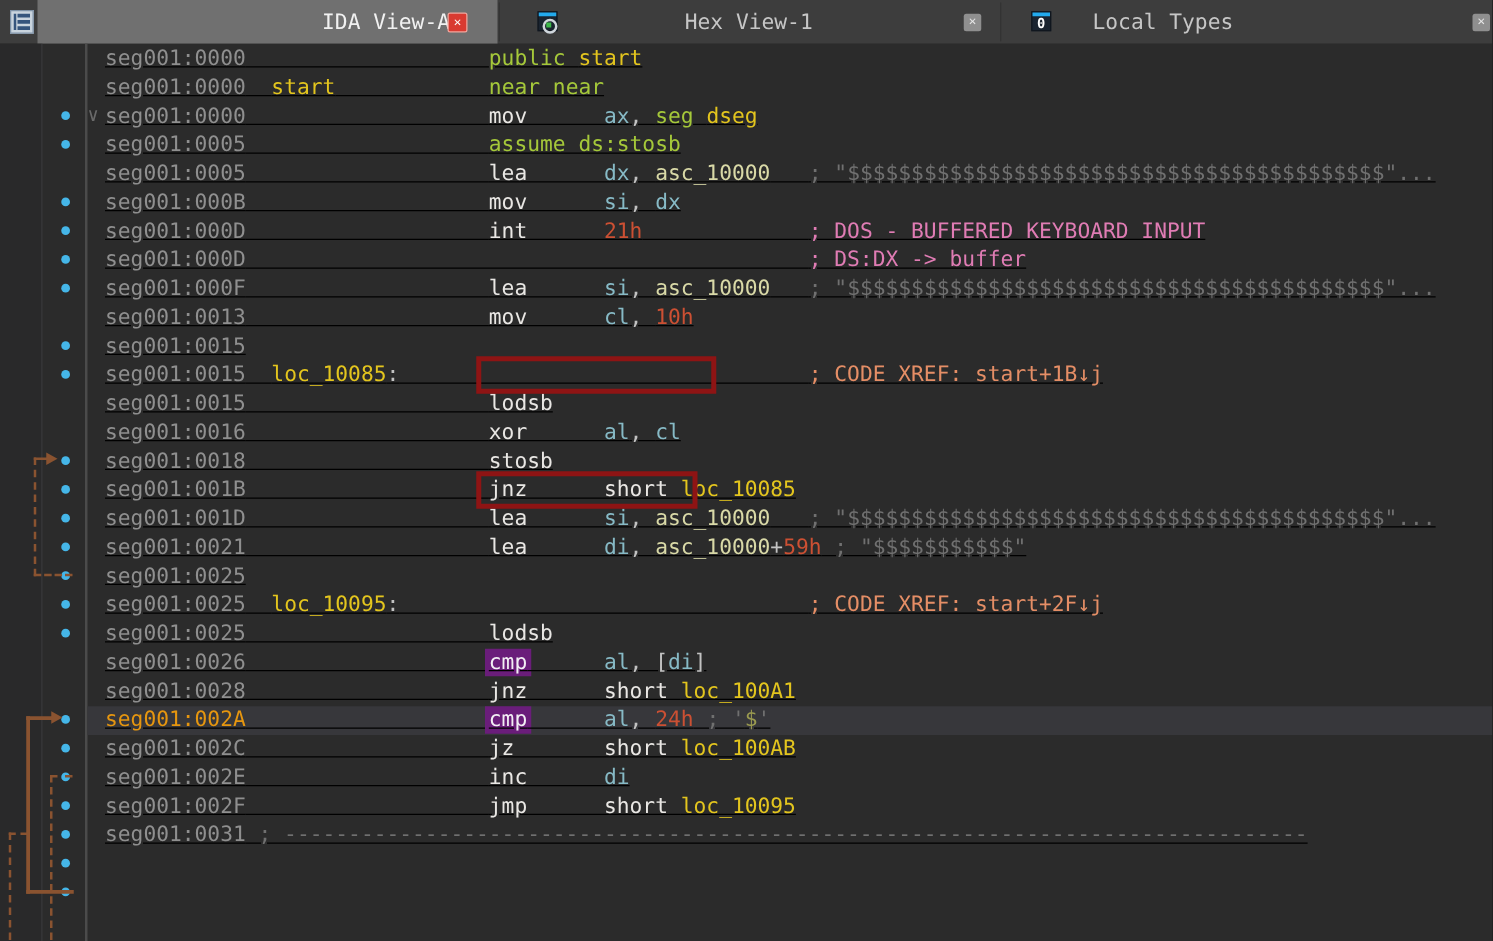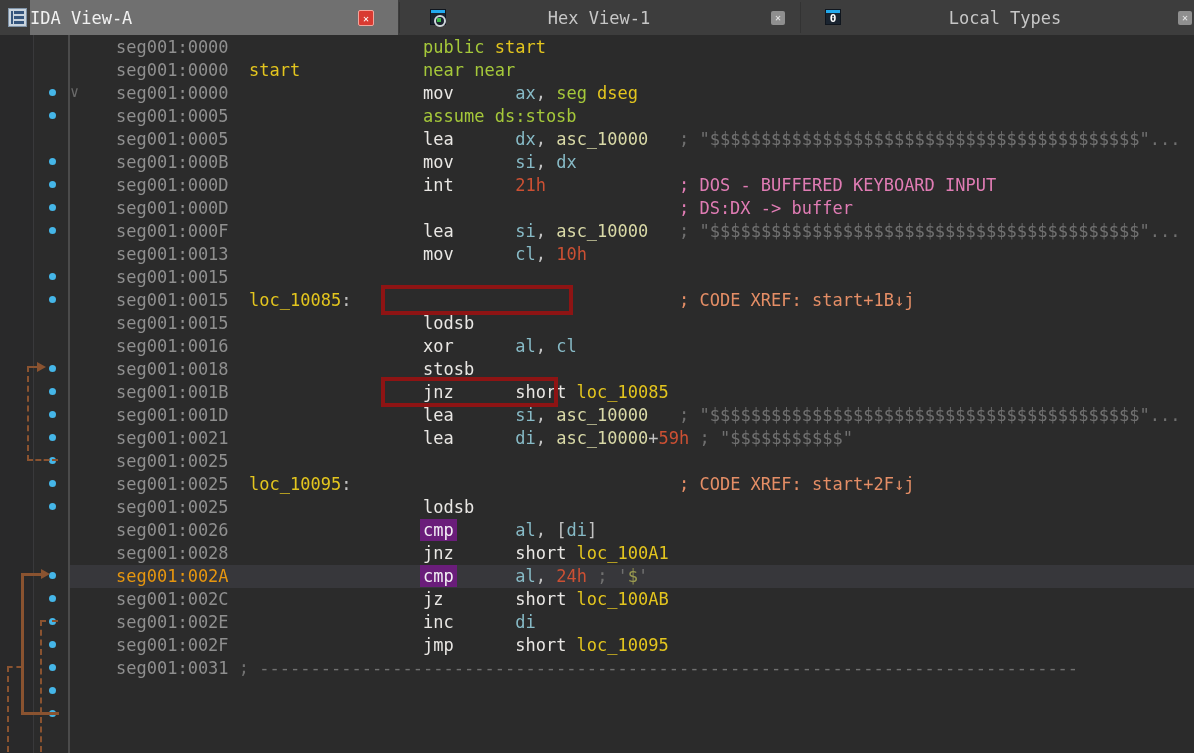--- a/index.html
+++ b/index.html
@@ -8,43 +8,43 @@
   
   #tabbar{position:absolute;left:0;top:0;width:1194px;height:35px;background:var(--tabbar,#3d3d3d);}
   #wicon{position:absolute;left:8px;top:8px;width:19px;height:19px;background:#c9d4de;border:1px solid #7f93a8;box-sizing:border-box;}
   #wicon i{display:block;height:3px;background:#35557d;margin:2px 2px 0 5px;}
   #wicon em{position:absolute;left:2px;top:2px;bottom:2px;width:2px;background:#35557d;}
   .tab{position:absolute;top:0;height:35px;}
   #tab1{left:30px;width:368px;background:var(--tabactive,#707070);}
   #tab2{left:399px;width:401px;}
   #tab3{left:800px;width:394px;}
   .tlabel{position:absolute;top:8px;font-size:17px;color:var(--tabtextin,#c6c6c6);white-space:nowrap;}
-  #tab1 .tlabel{left:0;width:330px;text-align:left;color:var(--tabtext,#f1f1f1);}
+  #tab1 .tlabel{left:0;width:330px;text-align:right;color:var(--tabtext,#f1f1f1);}
   #tab2 .tlabel{left:80px;width:240px;text-align:center;}
-  #tab3 .tlabel{left:85px;width:240px;text-align:center;}
+  #tab3 .tlabel{left:74px;width:240px;text-align:left;}
   .close{position:absolute;top:10px;width:16px;height:16px;line-height:15px;text-align:center;
          font-size:10px;border-radius:2px;box-sizing:border-box;}
   .close.red{right:24px;background:var(--closered,#d93a31);border:1px solid #f2a59c;color:#fff;font-weight:bold;}
   .close.gray{background:#8f8f8f;color:#e8e8e8;width:14px;height:14px;line-height:14px;top:11px;}
   #tab2 .close.gray{left:372px;}
   #tab3 .close.gray{left:378px;}
   .vsep{position:absolute;top:2px;height:31px;width:1px;background:#333;}
   .mini{position:absolute;top:9px;width:16px;height:16px;background:#1a2430;box-sizing:border-box;border:1px solid #10161e;}
   .mini .bar{position:absolute;left:0;top:0;right:0;height:3px;background:#22aaee;}
   #hexicon{left:31px;}
   #hexicon .ring{position:absolute;left:3px;top:5px;width:8px;height:8px;border:2px solid #cfd6dc;border-radius:50%;}
   #hexicon .dotg{position:absolute;left:6px;top:8px;width:4px;height:4px;background:#3db84b;}
   #lticon{left:25px;text-align:center;color:#fff;font-size:11px;line-height:18px;font-weight:bold;}
   
   #view{position:absolute;left:0;top:35px;width:1194px;height:718px;background:var(--bg,#2b2b2b);}
   #strip{position:absolute;left:0;top:0;width:33px;height:100%;background:#29292a;}
   #vline1{position:absolute;left:33px;top:0;width:1px;height:100%;background:#39393b;}
   #vline2{position:absolute;left:68px;top:0;width:2px;height:100%;background:#4b4b4b;}
   #code{position:absolute;left:0;top:1px;width:100%;}
-  .line{position:relative;height:23px;line-height:23px;font-size:17px;white-space:pre;padding-left:116px;}
+  .line{position:relative;height:23px;line-height:23px;font-size:17px;white-space:pre;padding-left:84px;text-decoration:underline;}
   .line.cur::before{content:"";position:absolute;left:70px;right:0;top:0;bottom:0;background:#37373b;}
   .line span{position:relative;}
   .a{color:var(--addr,#8f8f8f);}  .ac{color:var(--addrcur,#e6960f);text-align:right;}
   .m{color:var(--mnem,#e9e7e4);}  .r{color:var(--reg,#87bac6);}
   .k{color:var(--kw,#a5c83a);}    .n{color:var(--name,#e3c51e);}
   .d{color:var(--data,#d9d9a7);}  .u{color:var(--num,#cc5033);}
   .c{color:var(--cmt,#707070);}   .cp{color:var(--cmtpink,#e07cb4);}
   .cx{color:var(--cmtxref,#e58e66);} .p{color:var(--punct,#c2c2c2);}
   .o{color:var(--olive,#9a9a50);}
   .hc{background:var(--purple,#6a1d7a);color:#f2eef4;padding:1px 3px;margin:0 -3px;}

